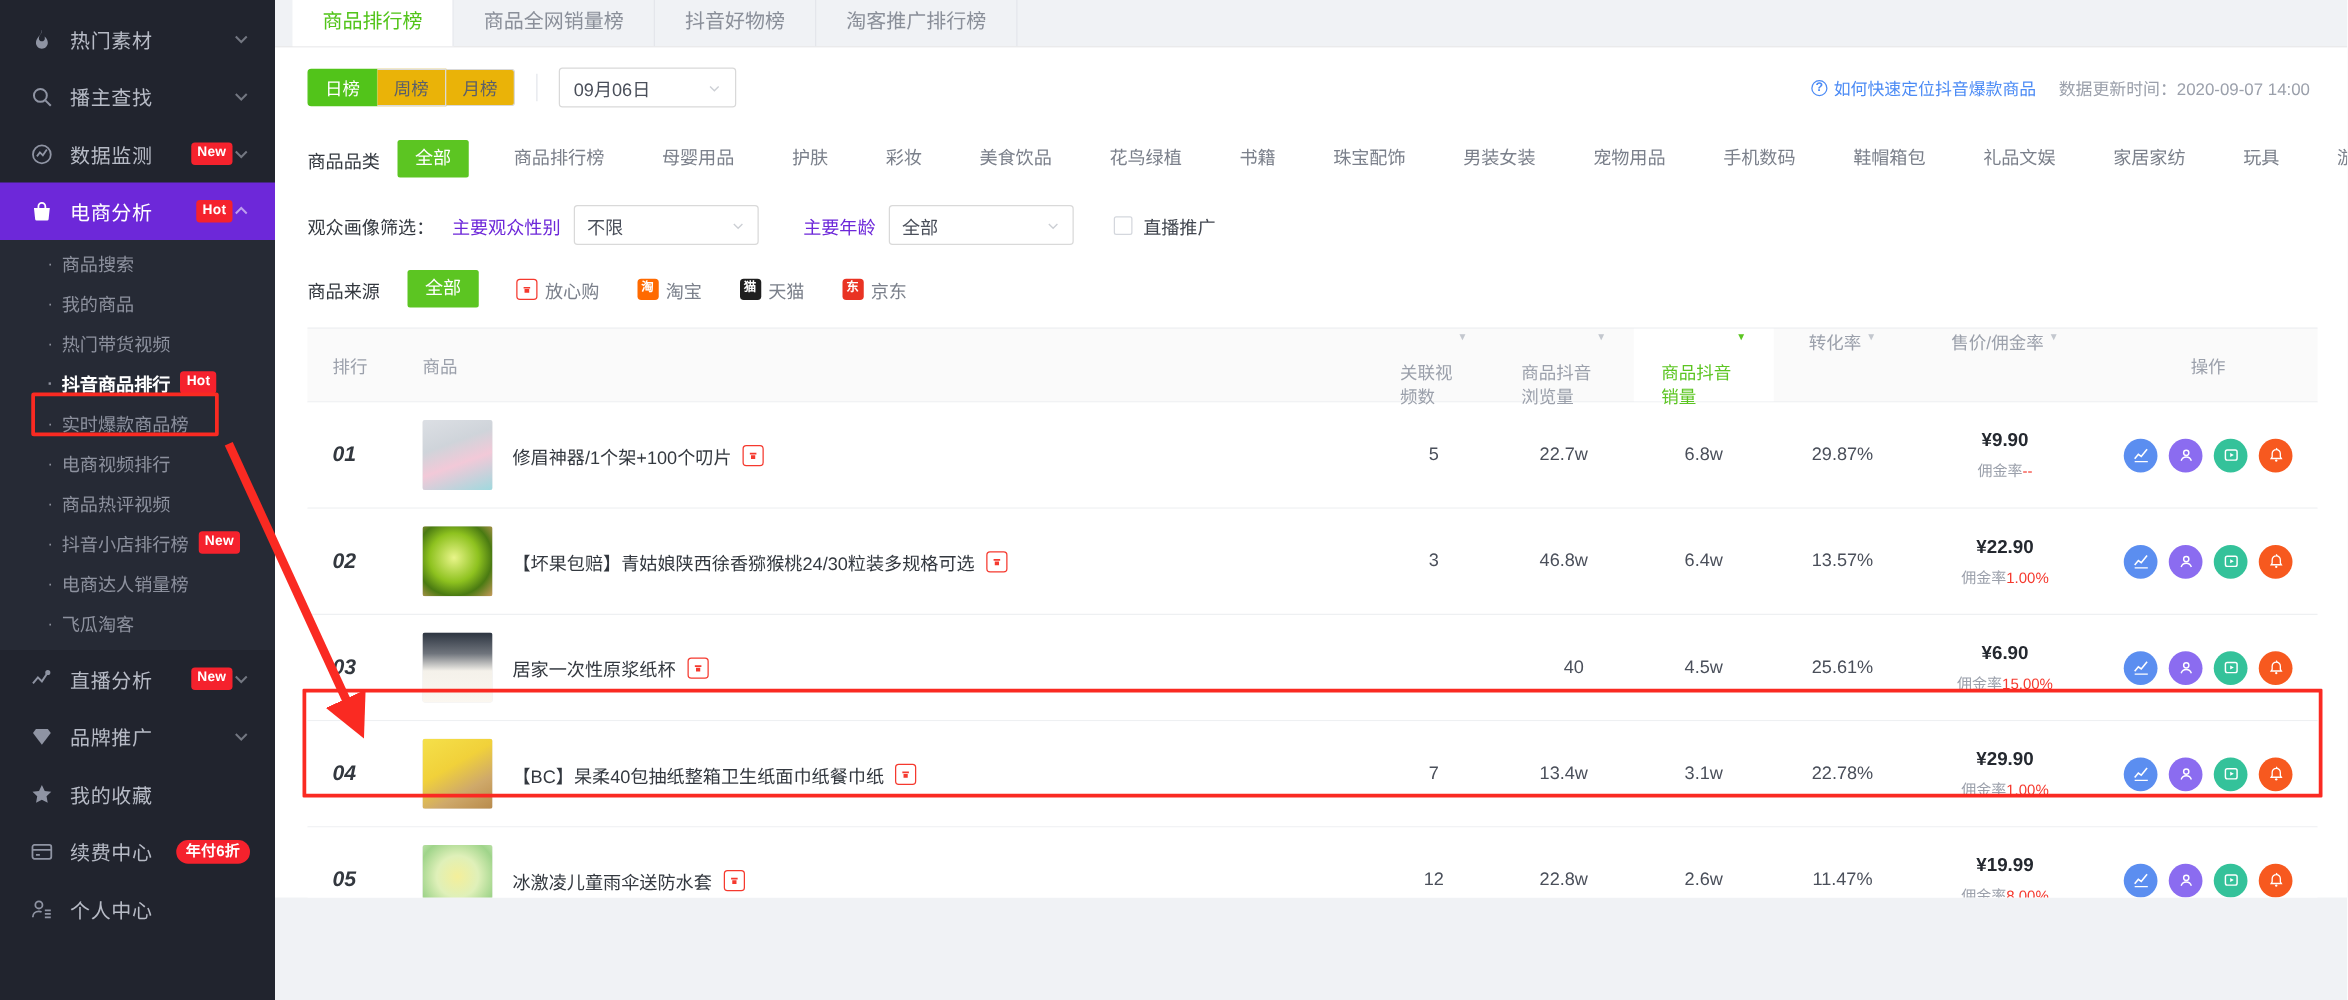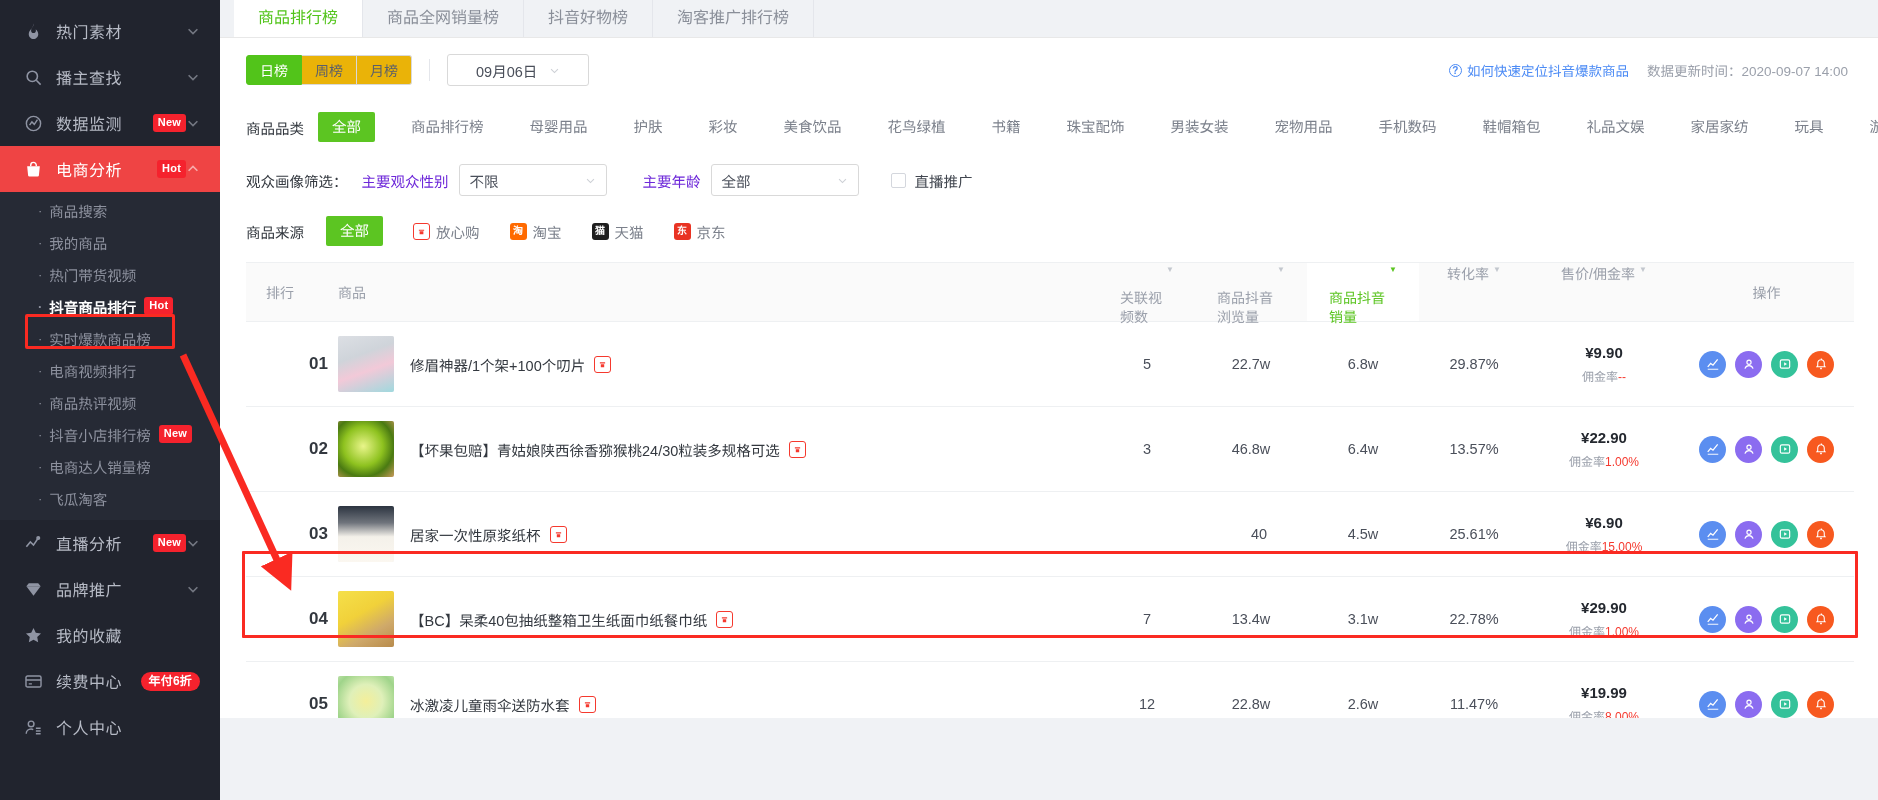--- a/index.html
+++ b/index.html
@@ -27,21 +27,21 @@
     font-size: 16px; color: #b7bbc6;
     cursor: pointer; position: relative;
   }
   .sb-item .sb-ico {
     width: 22px; min-width: 22px; height: 22px;
     display: flex; align-items: center; justify-content: center;
     margin-right: 12px; color: #8f94a3;
   }
   .sb-item .sb-ico svg { display: block; }
   .sb-item .sb-label { flex: 1; white-space: nowrap; letter-spacing: .5px; }
-  .sb-item.active { background: #ef4444; color: #ffffff; }
+  .sb-item.active { background: #6d28d9; color: #ffffff; }
   .sb-item.active .sb-ico { color: #ffffff; }
   .sb-caret { width: 14px; height: 14px; opacity: .55; }
   .sb-group { background: #262a35; padding: 2px 0 6px 0; }
   .sb-sub {
     display: flex; align-items: center;
     height: 32px; padding-left: 38px;
     font-size: 14.5px; color: #8d919e; cursor: pointer;
     position: relative;
   }
   .sb-sub .dot { margin-right: 7px; font-size: 13px; line-height: 1; color:#8d919e;}
@@ -103,21 +103,21 @@
     background: #eab308; cursor: pointer;
   }
   .seg-btn:first-child { border-left: 1px solid #d9d9d9; border-radius: 3px 0 0 3px; }
   .seg-btn:last-child { border-radius: 0 3px 3px 0; }
   .seg-btn.active { background: #52c41a; border-color: #52c41a; color: #fff; }
   .v-div { width: 1px; height: 22px; background: #e4e6eb; margin: 0 17px; }
   .datepicker {
     width: 142px; height: 32px;
     border: 1px solid #d9d9d9; border-radius: 3px;
     display: flex; align-items: center; justify-content: space-between;
-    padding: 0 28px; font-size: 14.5px; color: #4a4f5a;
+    padding: 0 11px; font-size: 14.5px; color: #4a4f5a;
     background: #fff; cursor: pointer;
   }
   .tb-right {
     margin-left: auto; display: flex; align-items: center;
     font-size: 13.5px; padding-right: 6px;
   }
   .help-link { color: #4c8bf5; cursor: pointer; display: flex; align-items: center; }
   .help-link .qm {
     width: 13px; height: 13px; border: 1px solid #4c8bf5; border-radius: 50%;
     font-size: 10px; line-height: 11px; text-align: center; margin-right: 5px;
@@ -194,21 +194,21 @@
   .th-two { display: flex; flex-direction: column; line-height: 19px; margin-top: 26px; }
   .sortico { display: inline-flex; flex-direction: column; margin-left: 4px; margin-top: 3px; }
   .sortico b { font-size: 8px; line-height: 7px; color: #c3c7ce; }
   .th.sorted { background: #ffffff; color: #5cc522; }
   .th.sorted .sortico b.dn { color: #5cc522; }
 
   .trow {
     display: flex; align-items: stretch; height: 85px;
     border-bottom: 1px solid #eef0f2; background: #fff;
   }
-  .rank { font-size: 17px; font-weight: bold; color: #33383f; margin-left: 43px; }
+  .rank { font-size: 17px; font-style: italic; font-weight: bold; color: #33383f; }
   .prod-cell { display: flex; align-items: center; }
   .thumb {
     width: 56px; height: 56px; border-radius: 2px; margin-right: 16px;
     background: #e9eaec; overflow: hidden; position: relative; flex: 0 0 auto;
   }
   .thumb .g { position: absolute; inset: 0; }
   .prod-title {
     font-size: 14.5px; color: #33383f; white-space: nowrap;
     display: flex; align-items: center;
   }

